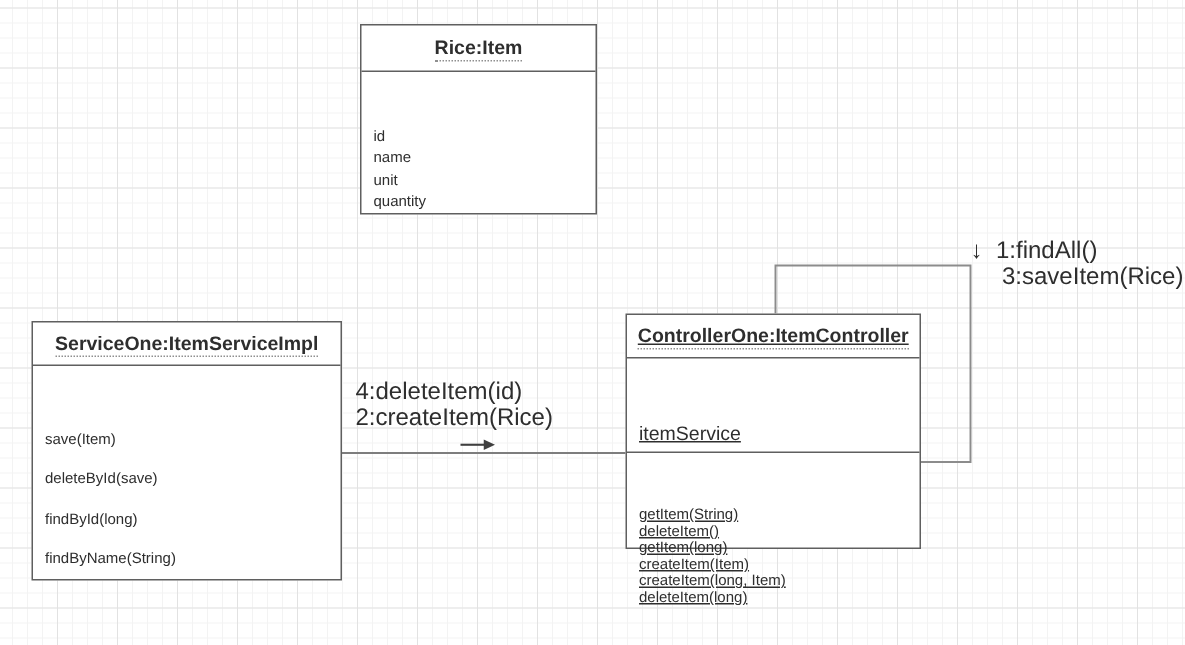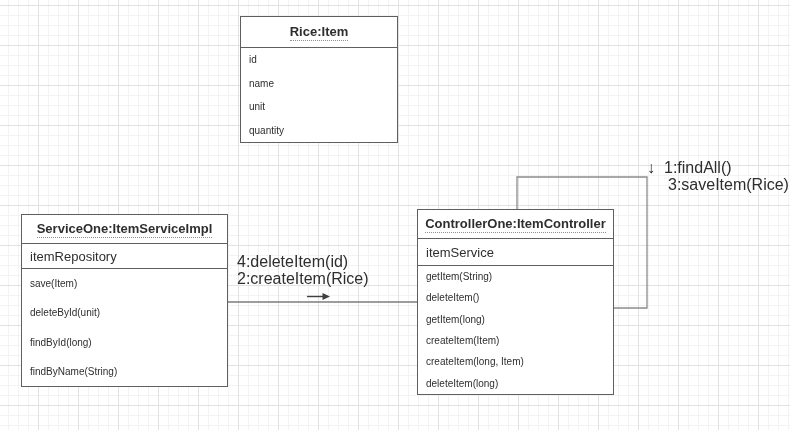--- a/index.html
+++ b/index.html
@@ -15,21 +15,21 @@
       linear-gradient(#e2e2e2 1px, transparent 1px),
       linear-gradient(90deg, #e2e2e2 1px, transparent 1px),
       linear-gradient(#f3f3f3 1px, transparent 1px),
       linear-gradient(90deg, #f3f3f3 1px, transparent 1px);
     background-size: 40px 40px, 40px 40px, 10px 10px, 10px 10px;
     background-position: -2px 5px, -2px 5px, -2px 5px, -2px 5px;
   }
   .uml-box {
     position: absolute; box-sizing: border-box;
     background: #ffffff; border: 1px solid #5f5f5f;
-    display: flex; flex-direction: column;
+    display: flex; flex-direction: column; gap: 36px;
   }
   .uml-title {
     box-sizing: border-box; border-bottom: 1px solid #5f5f5f;
     display: flex; align-items: center; justify-content: center;
     font-weight: bold; font-size: 13px; flex: 0 0 auto;
   }
   .uml-title .u {
     border-bottom: 1px dotted #8f8f8f; padding-bottom: 1px;
     white-space: nowrap;
   }
@@ -63,30 +63,29 @@
       <div class="uml-row">name</div>
       <div class="uml-row">unit</div>
       <div class="uml-row">quantity</div>
     </div>
   </div>
 
   <div class="uml-box" style="left:21px; top:214px; width:207px; height:173px;">
     <div class="uml-title" style="height:29px;">
       <span class="u">ServiceOne:ItemServiceImpl</span>
     </div>
-    <div class="uml-attr" style="height:25px;">itemRepository</div>
     <div class="uml-rows">
       <div class="uml-row">save(Item)</div>
-      <div class="uml-row">deleteById(unit)</div>
+      <div class="uml-row">deleteById(save)</div>
       <div class="uml-row">findById(long)</div>
       <div class="uml-row">findByName(String)</div>
     </div>
   </div>
 
-  <div class="uml-box" style="left:417px; top:209px; width:197px; height:186px;">
+  <div class="uml-box" style="left:417px; top:209px; width:197px; height:157px;text-decoration:underline;">
     <div class="uml-title" style="height:29px;">
       <span class="u">ControllerOne:ItemController</span>
     </div>
     <div class="uml-attr" style="height:27px;">itemService</div>
     <div class="uml-rows">
       <div class="uml-row">getItem(String)</div>
       <div class="uml-row">deleteItem()</div>
       <div class="uml-row">getItem(long)</div>
       <div class="uml-row">createItem(Item)</div>
       <div class="uml-row">createItem(long, Item)</div>

